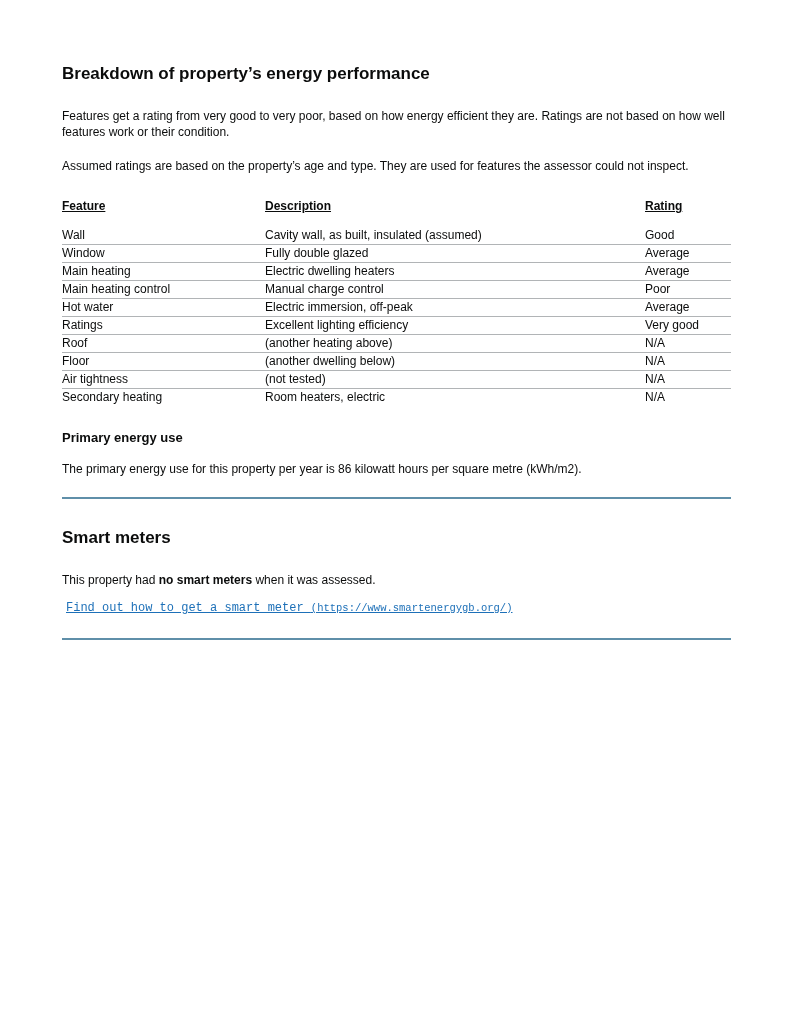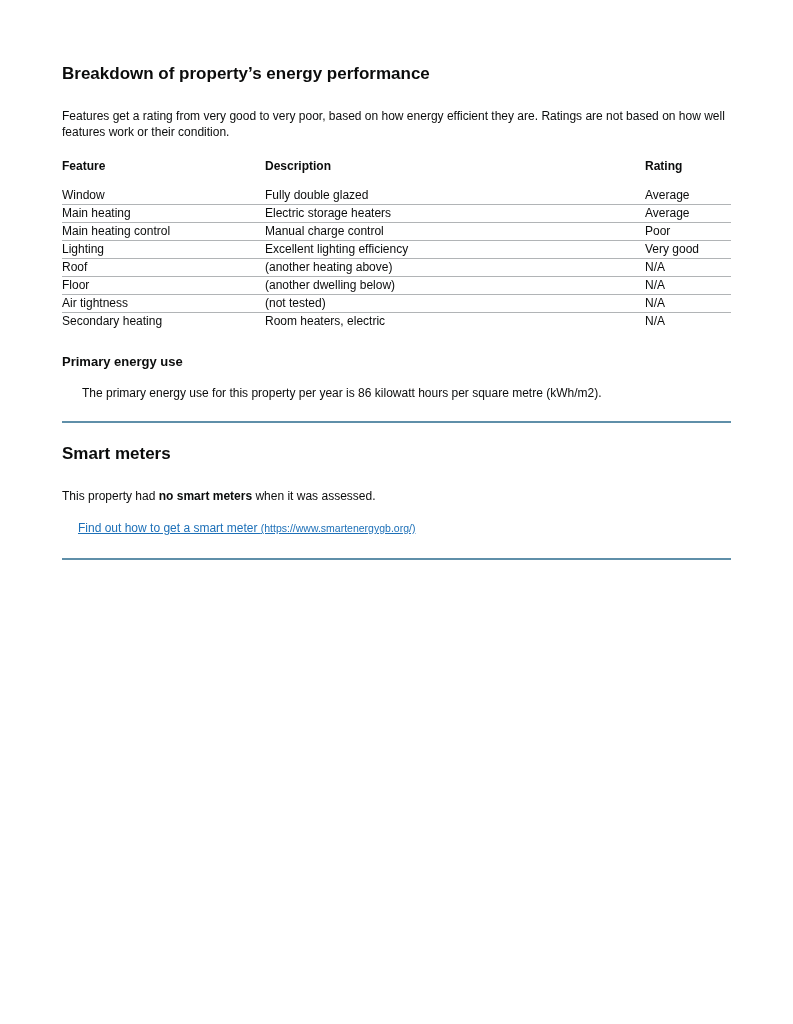--- a/index.html
+++ b/index.html
@@ -44,96 +44,108 @@
     width: 100%;
     border-collapse: collapse;
     font-size: 12px;
   }
   table.features th {
     text-align: left;
     font-weight: bold;
     padding: 0 0 13px 0;
     line-height: 16px;
     vertical-align: top;
+    text-decoration: underline;
   }
   table.features td {
     padding: 1px 0;
     line-height: 15px;
     vertical-align: top;
   }
   table.features tbody tr + tr td {
     border-top: 1px solid var(--table-border);
   }
   .col-feature { width: 203px; }
   .col-desc { width: 380px; }
   .col-rating { width: 86px; }
 
   h2.primary-heading { margin-top: 24px; }
-  p.primary-text { margin-bottom: 0; margin-left: 20px; }
+  p.primary-text { margin-bottom: 0; }
 
   hr.section-break {
     border: none;
     border-top: 2px solid var(--divider);
     margin: 20px 0 0 0;
   }
-  h2.smart-heading { margin-top: 21px; }
+  h2.smart-heading { margin-top: 29px; }
 
   p.assessed { margin-bottom: 12px; }
   p.smart-info { margin-bottom: 22px; }
-  p.link-line { margin: 16px; }
+  p.link-line { margin: 4px; font-family: Liberation Mono, monospace; }
   a.doc-link {
     color: var(--link);
     text-decoration: underline;
     cursor: pointer;
   }
   a.doc-link .link-url { font-size: 10.5px; }
   hr.bottom-break { margin-top: 22px; }
 </style>
 </head>
 <body>
 
 <div class="page">
 
   <h1 class="doc-h2">Breakdown of property’s energy performance</h1>
 
 
   <p>Features get a rating from very good to very poor, based on how energy efficient they are. Ratings are not based on how well features work or their condition.</p>
 
+  <p class="para2">Assumed ratings are based on the property’s age and type. They are used for features the assessor could not inspect.</p>
 
   <table class="features">
     <colgroup>
       <col class="col-feature">
       <col class="col-desc">
       <col class="col-rating">
     </colgroup>
     <thead>
       <tr>
         <th>Feature</th>
         <th>Description</th>
         <th>Rating</th>
       </tr>
     </thead>
     <tbody>
       <tr>
+        <td>Wall</td>
+        <td>Cavity wall, as built, insulated (assumed)</td>
+        <td>Good</td>
+      </tr>
+      <tr>
         <td>Window</td>
         <td>Fully double glazed</td>
         <td>Average</td>
       </tr>
       <tr>
         <td>Main heating</td>
-        <td>Electric storage heaters</td>
+        <td>Electric dwelling heaters</td>
         <td>Average</td>
       </tr>
       <tr>
         <td>Main heating control</td>
         <td>Manual charge control</td>
         <td>Poor</td>
       </tr>
       <tr>
-        <td>Lighting</td>
+        <td>Hot water</td>
+        <td>Electric immersion, off-peak</td>
+        <td>Average</td>
+      </tr>
+      <tr>
+        <td>Ratings</td>
         <td>Excellent lighting efficiency</td>
         <td>Very good</td>
       </tr>
       <tr>
         <td>Roof</td>
         <td>(another heating above)</td>
         <td>N/A</td>
       </tr>
       <tr>
         <td>Floor</td>

